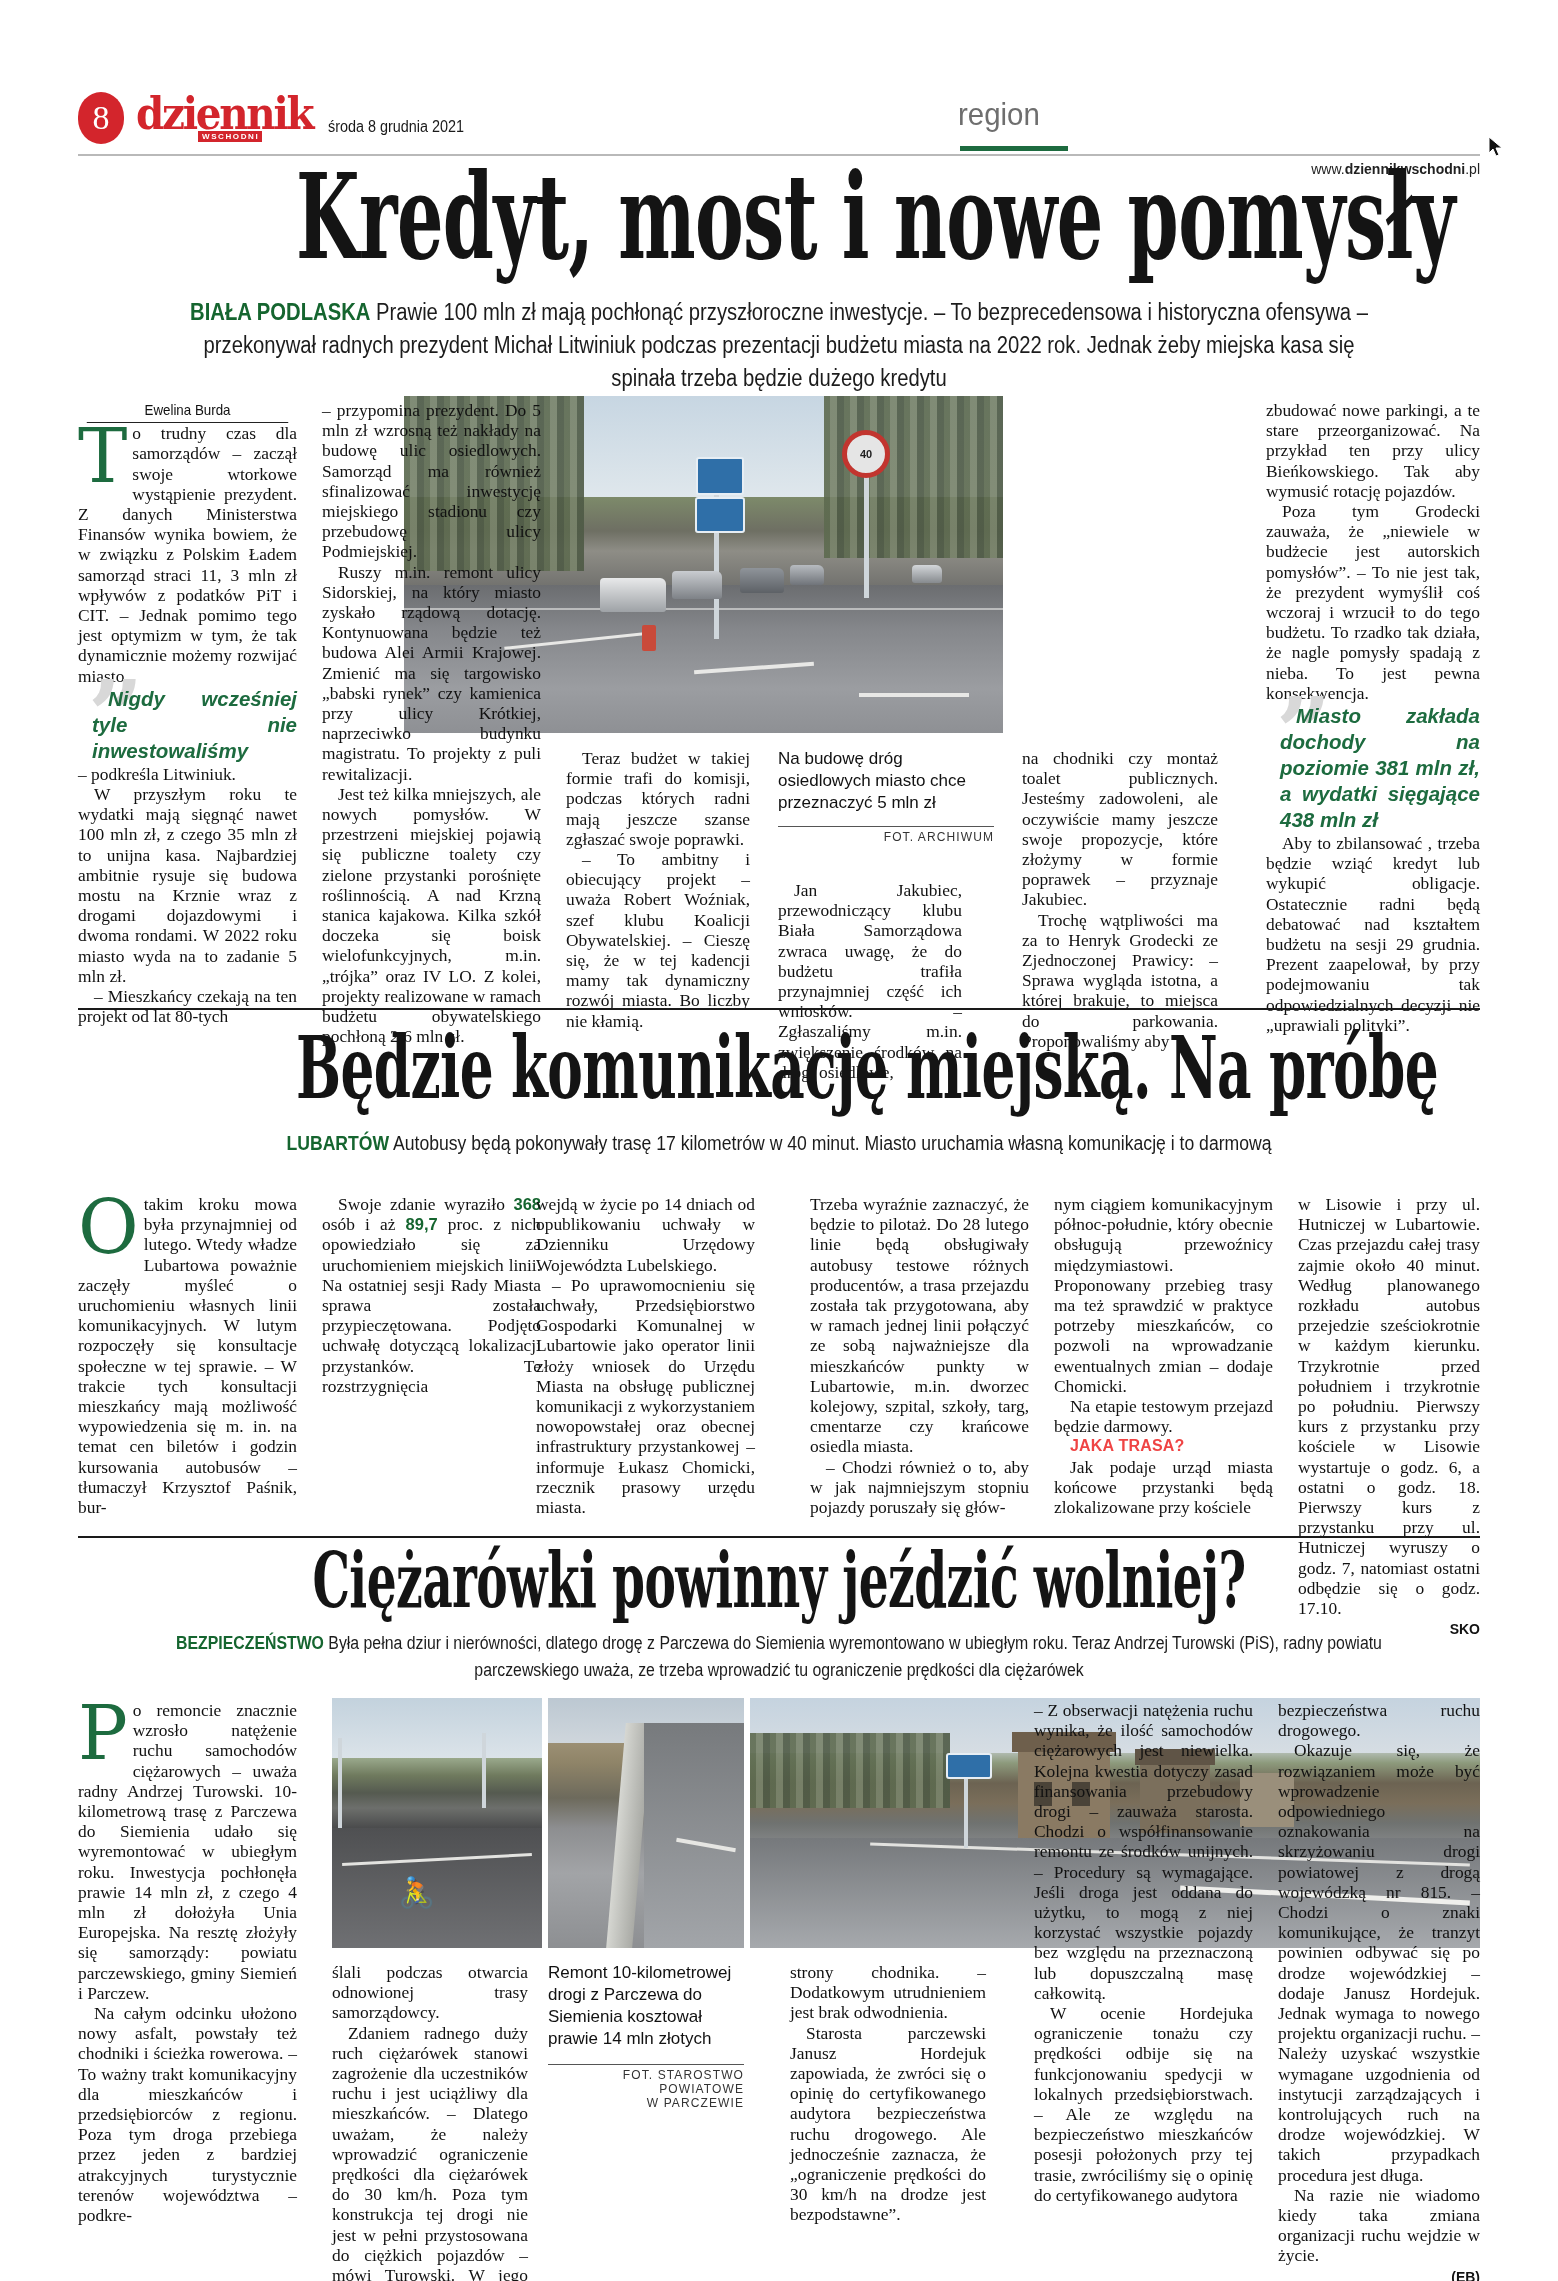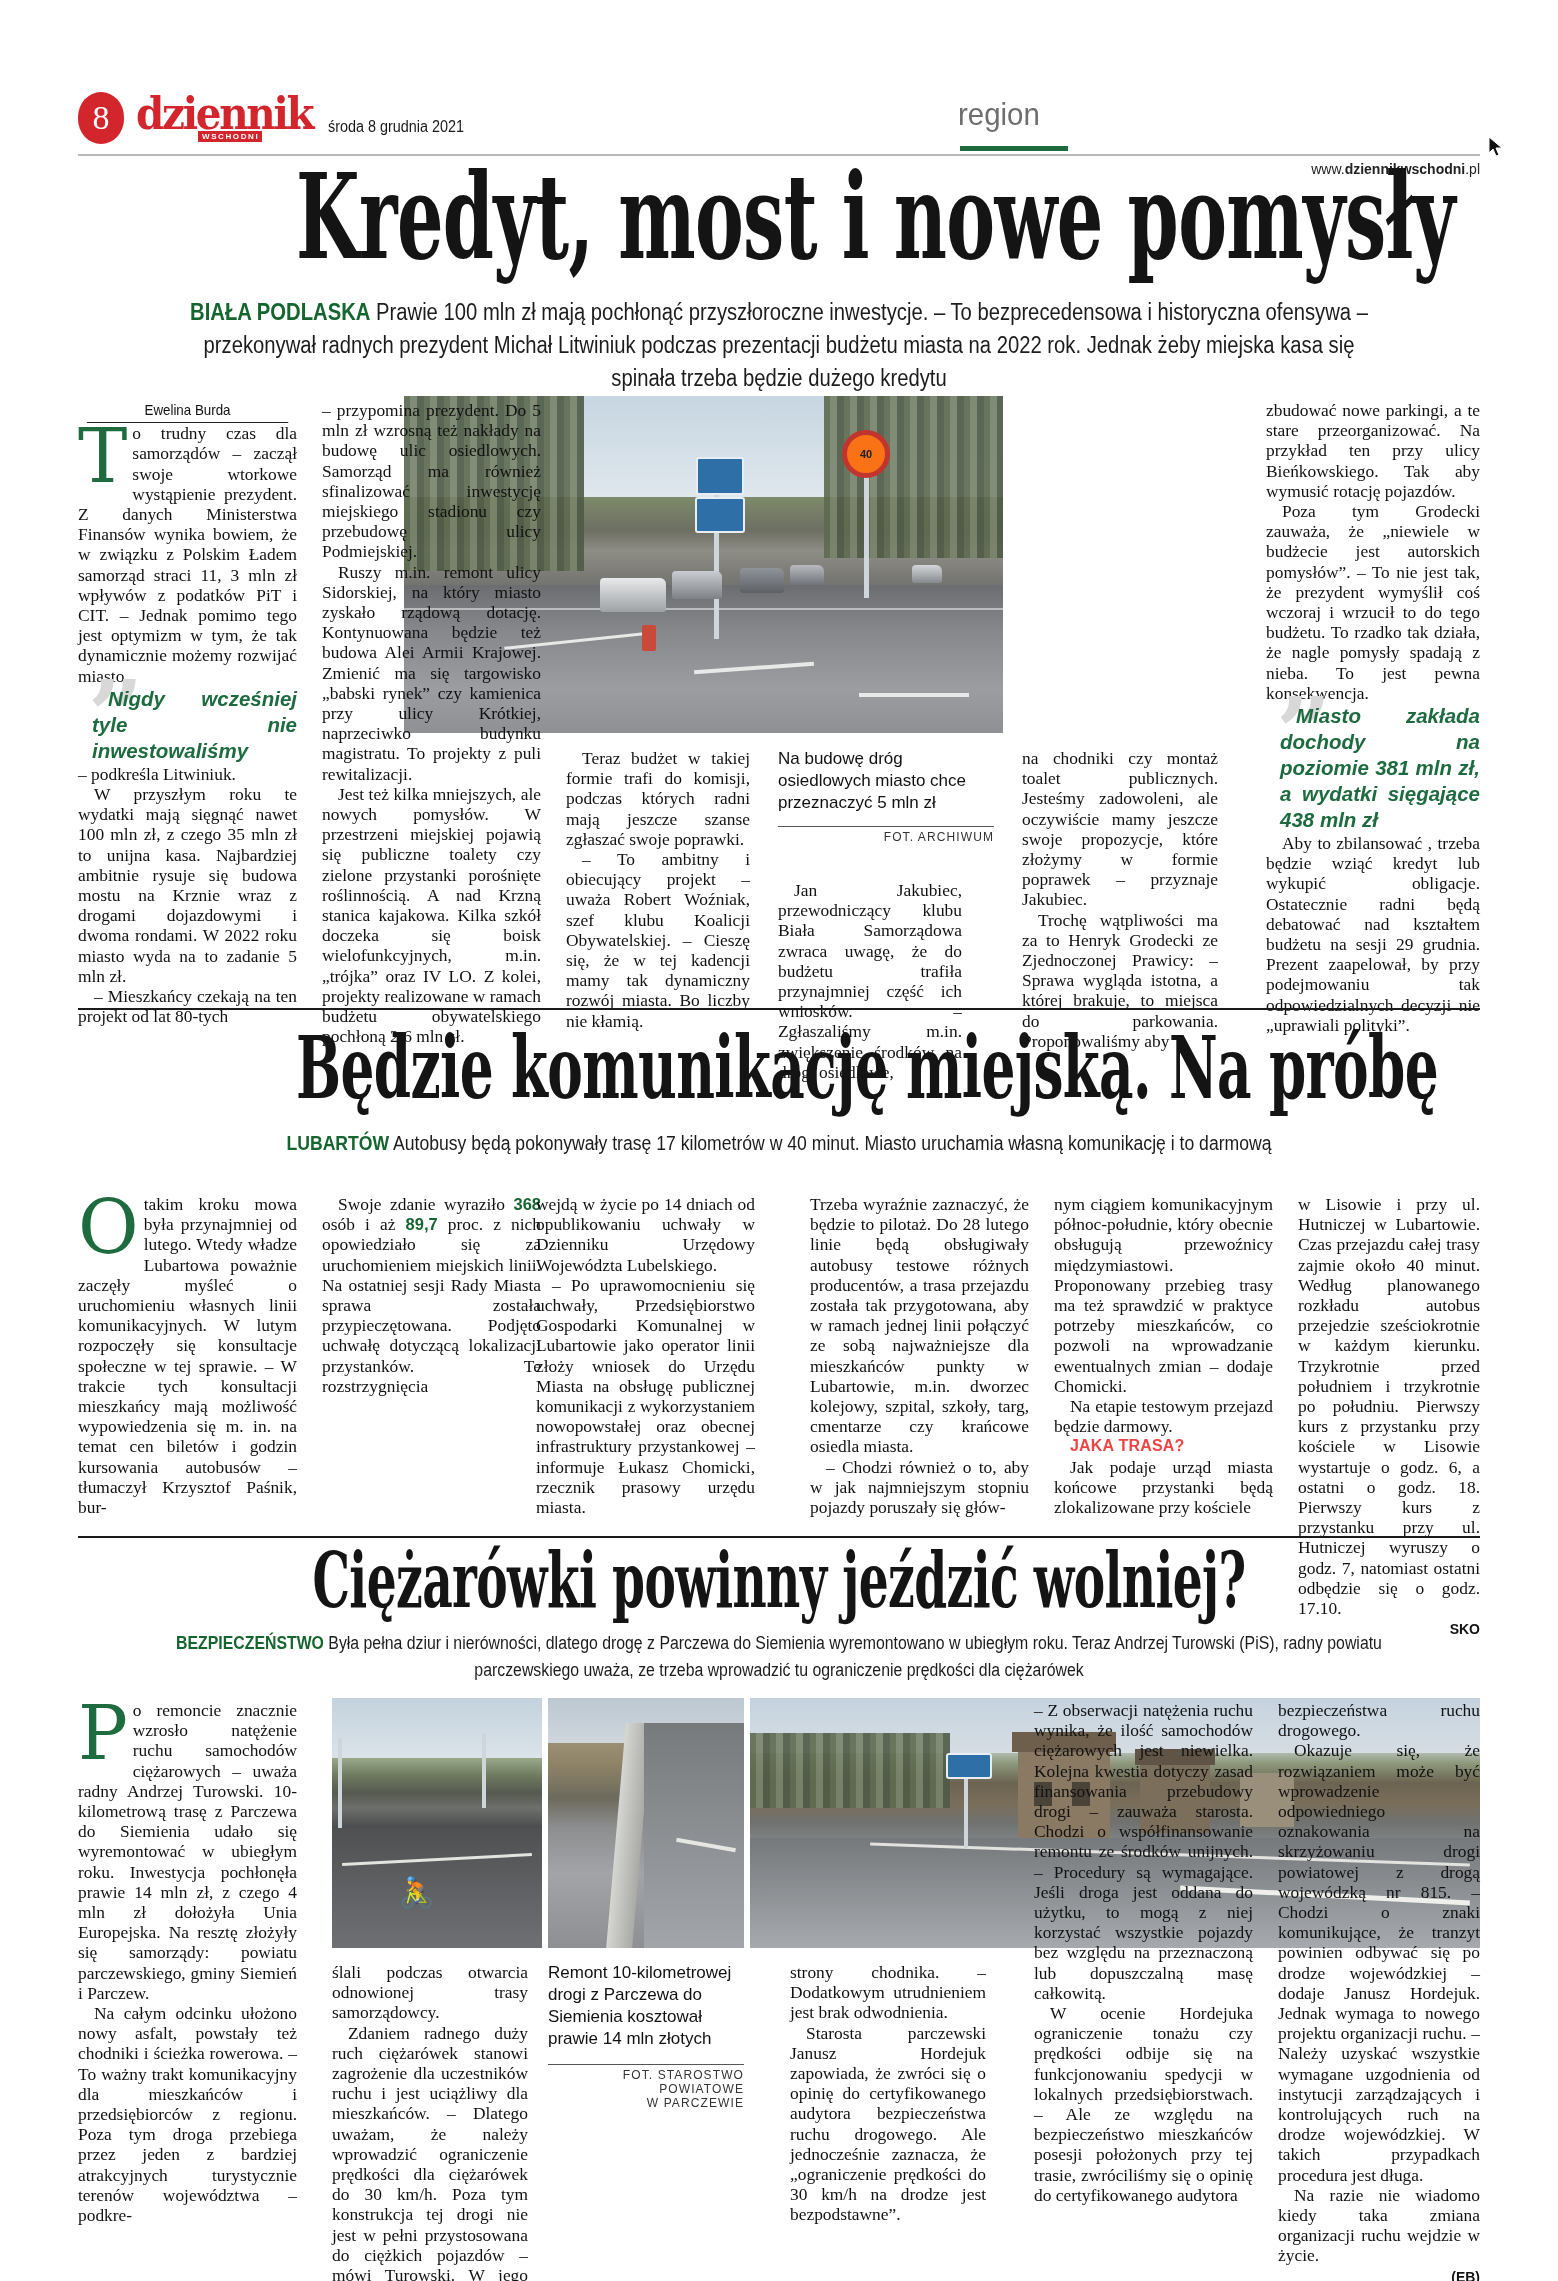--- a/index.html
+++ b/index.html
@@ -301,21 +301,21 @@
 
   .ph-bike { position:absolute; inset:0; background:
       linear-gradient(to bottom,#c3d2dd 0%,#d6dfe6 16%,#9aa98c 24%,#6f7a5e 31%,#555a50 38%,#6d6f6c 44%,#4a4b4c 52%,#5d5e60 70%,#6b6c6e 100%);}
   .ph-curb { position:absolute; inset:0; background:
       linear-gradient(to bottom,#b7a98e 0%,#8f8468 26%,#6d6a5c 40%,#8d8e90 52%,#a2a4a7 70%,#8d8f92 100%);}
   .ph-village { position:absolute; inset:0; background:
       linear-gradient(to bottom,#c2d0dc 0%,#d2dae1 18%,#8d9a7c 26%,#6c6352 34%,#7a6e5a 42%,#6f7270 50%,#8e9093 62%,#a3a5a8 78%,#93959a 100%);}
 
   .signpost { position:absolute; background:#cfd6db; }
   .blue-sign { position:absolute; background:#2f6fa8; border:2px solid #e7eef4; border-radius:3px;}
-  .red-sign { position:absolute; background:#f97316; border:5px solid #c2352f; border-radius:50%;}
+  .red-sign { position:absolute; background:#e5e5e5; border:5px solid #c2352f; border-radius:50%;}
   .red-sign span{ position:absolute; inset:0; display:flex; align-items:center; justify-content:center; font-family:"Liberation Sans",sans-serif; font-weight:700; font-size:11px; color:#222;}
   .car { position:absolute; border-radius:4px 6px 3px 3px; }
   .house { position:absolute; }
   .bike-glyph { position:absolute; color:#f0f0ee; font-size:30px; line-height:1; }
 </style>
 </head>
 <body>
 
 <div class="page">
 

